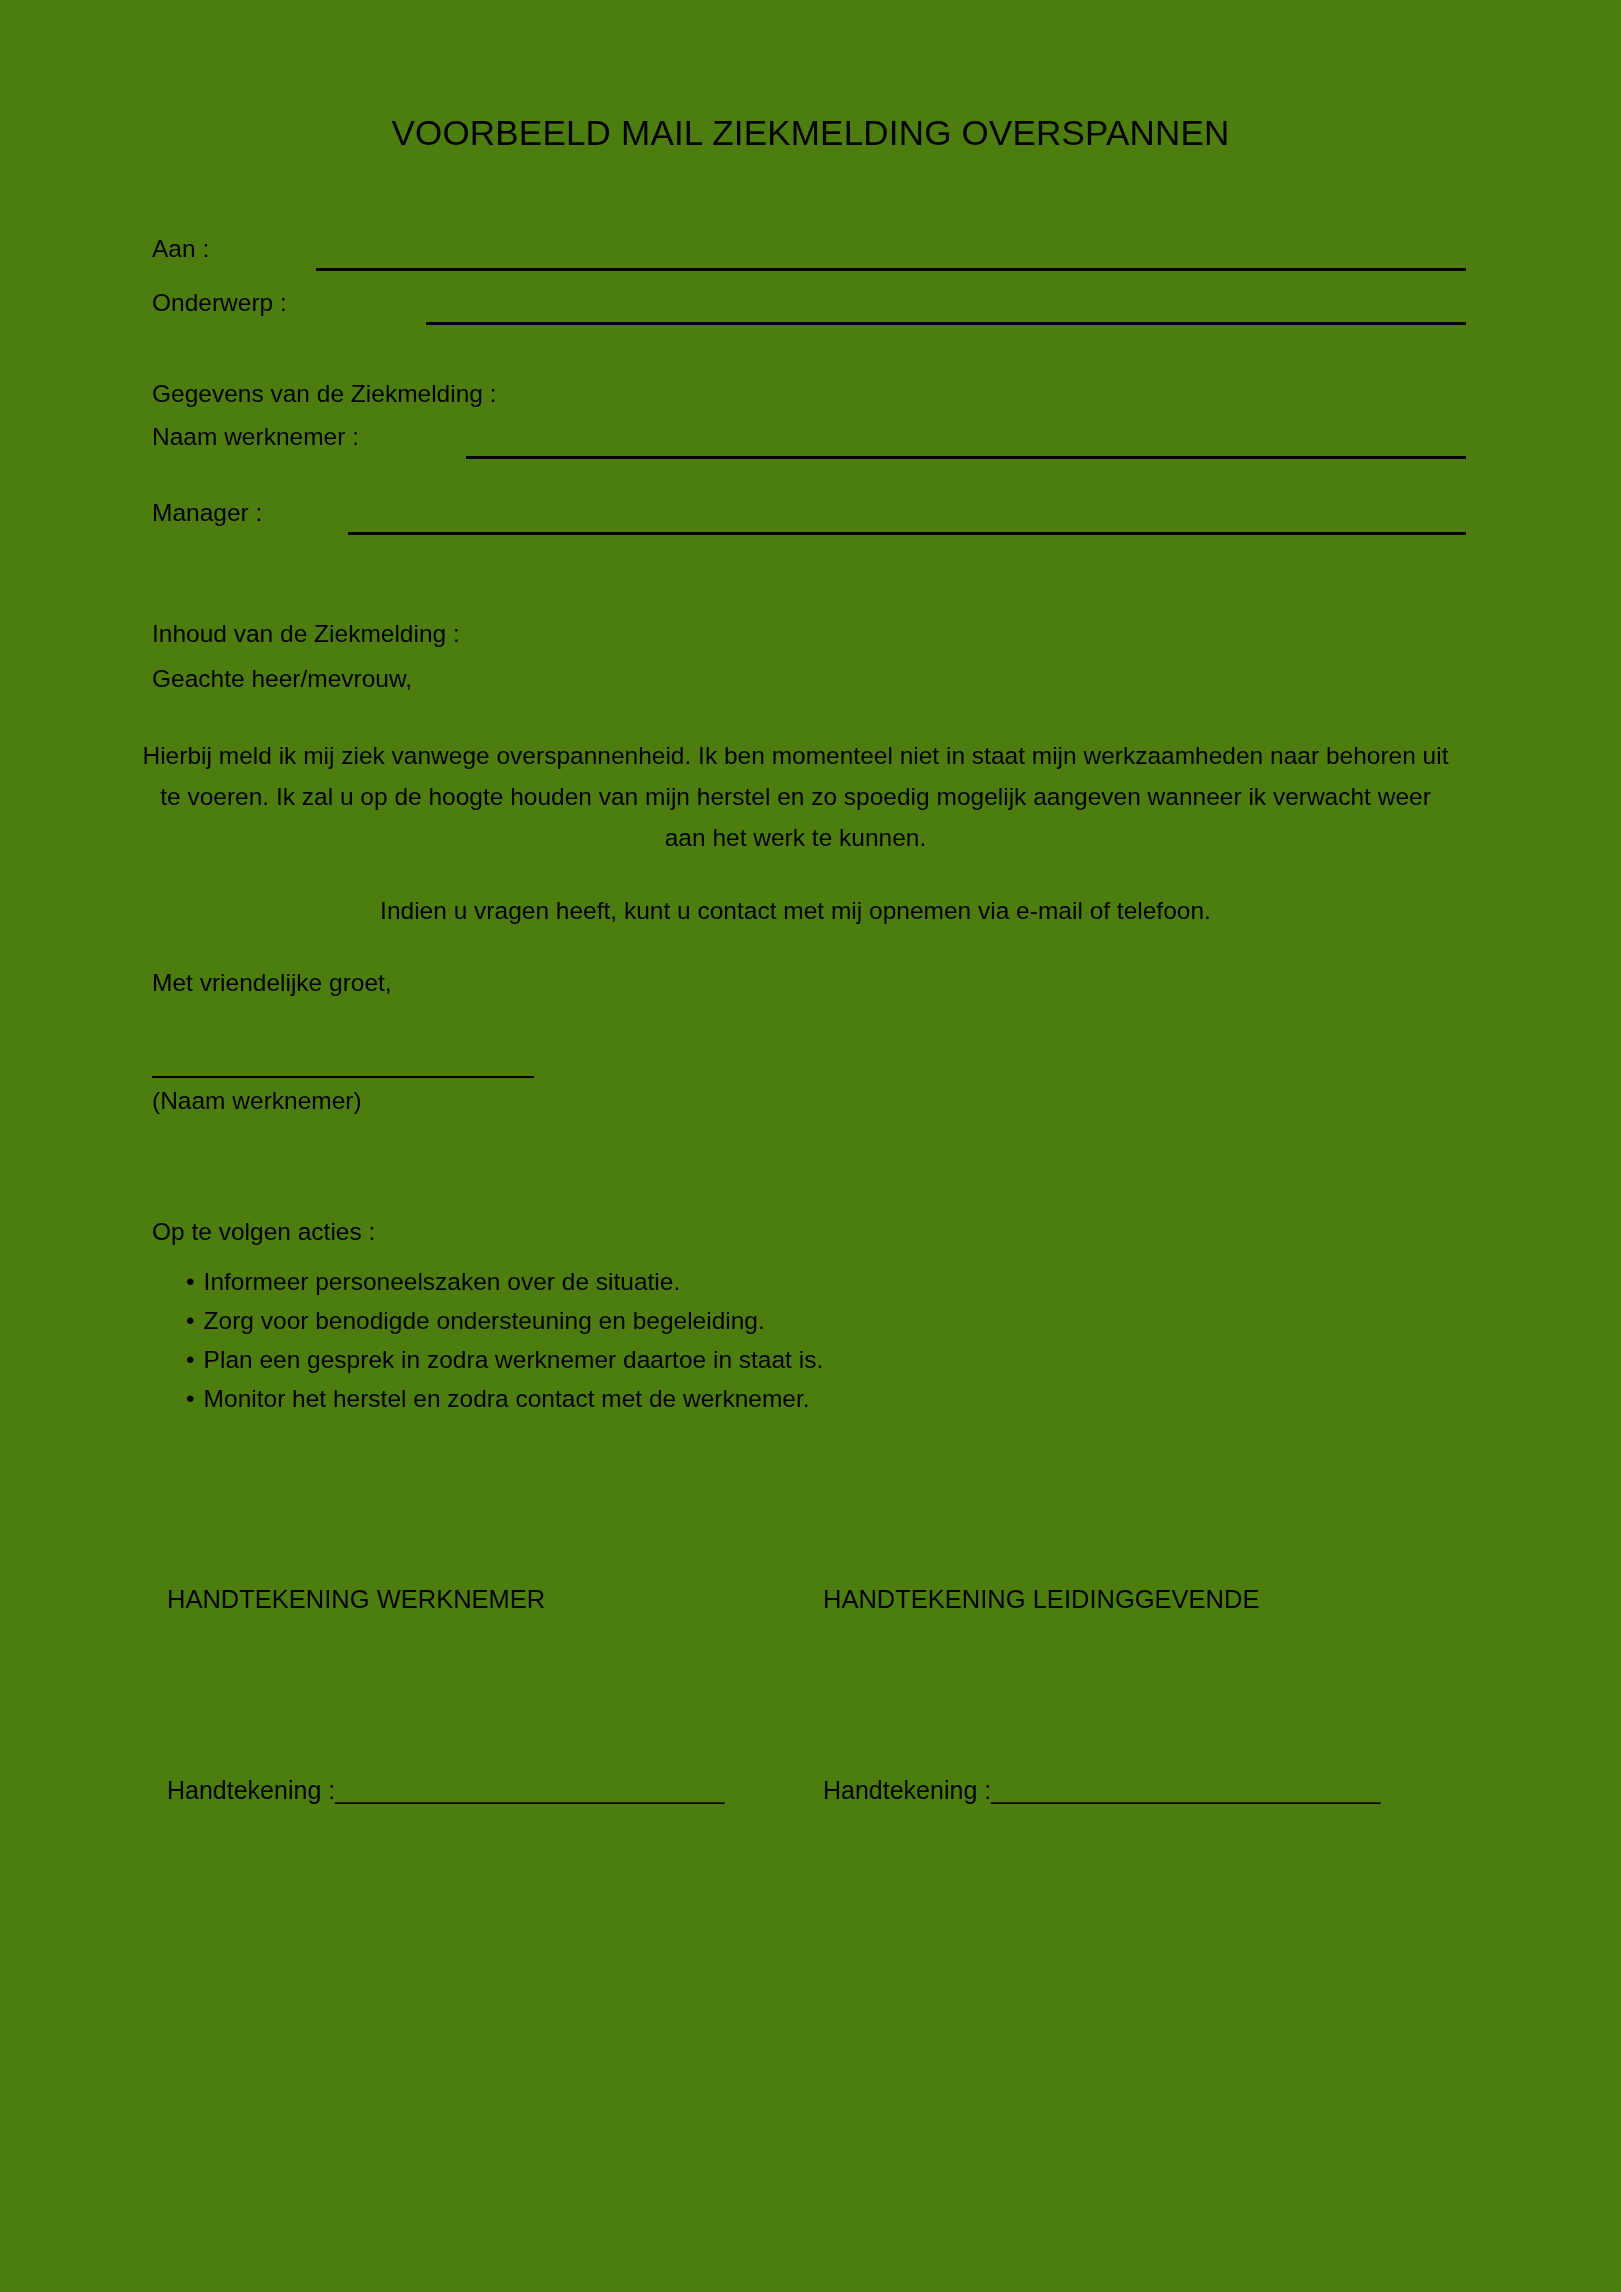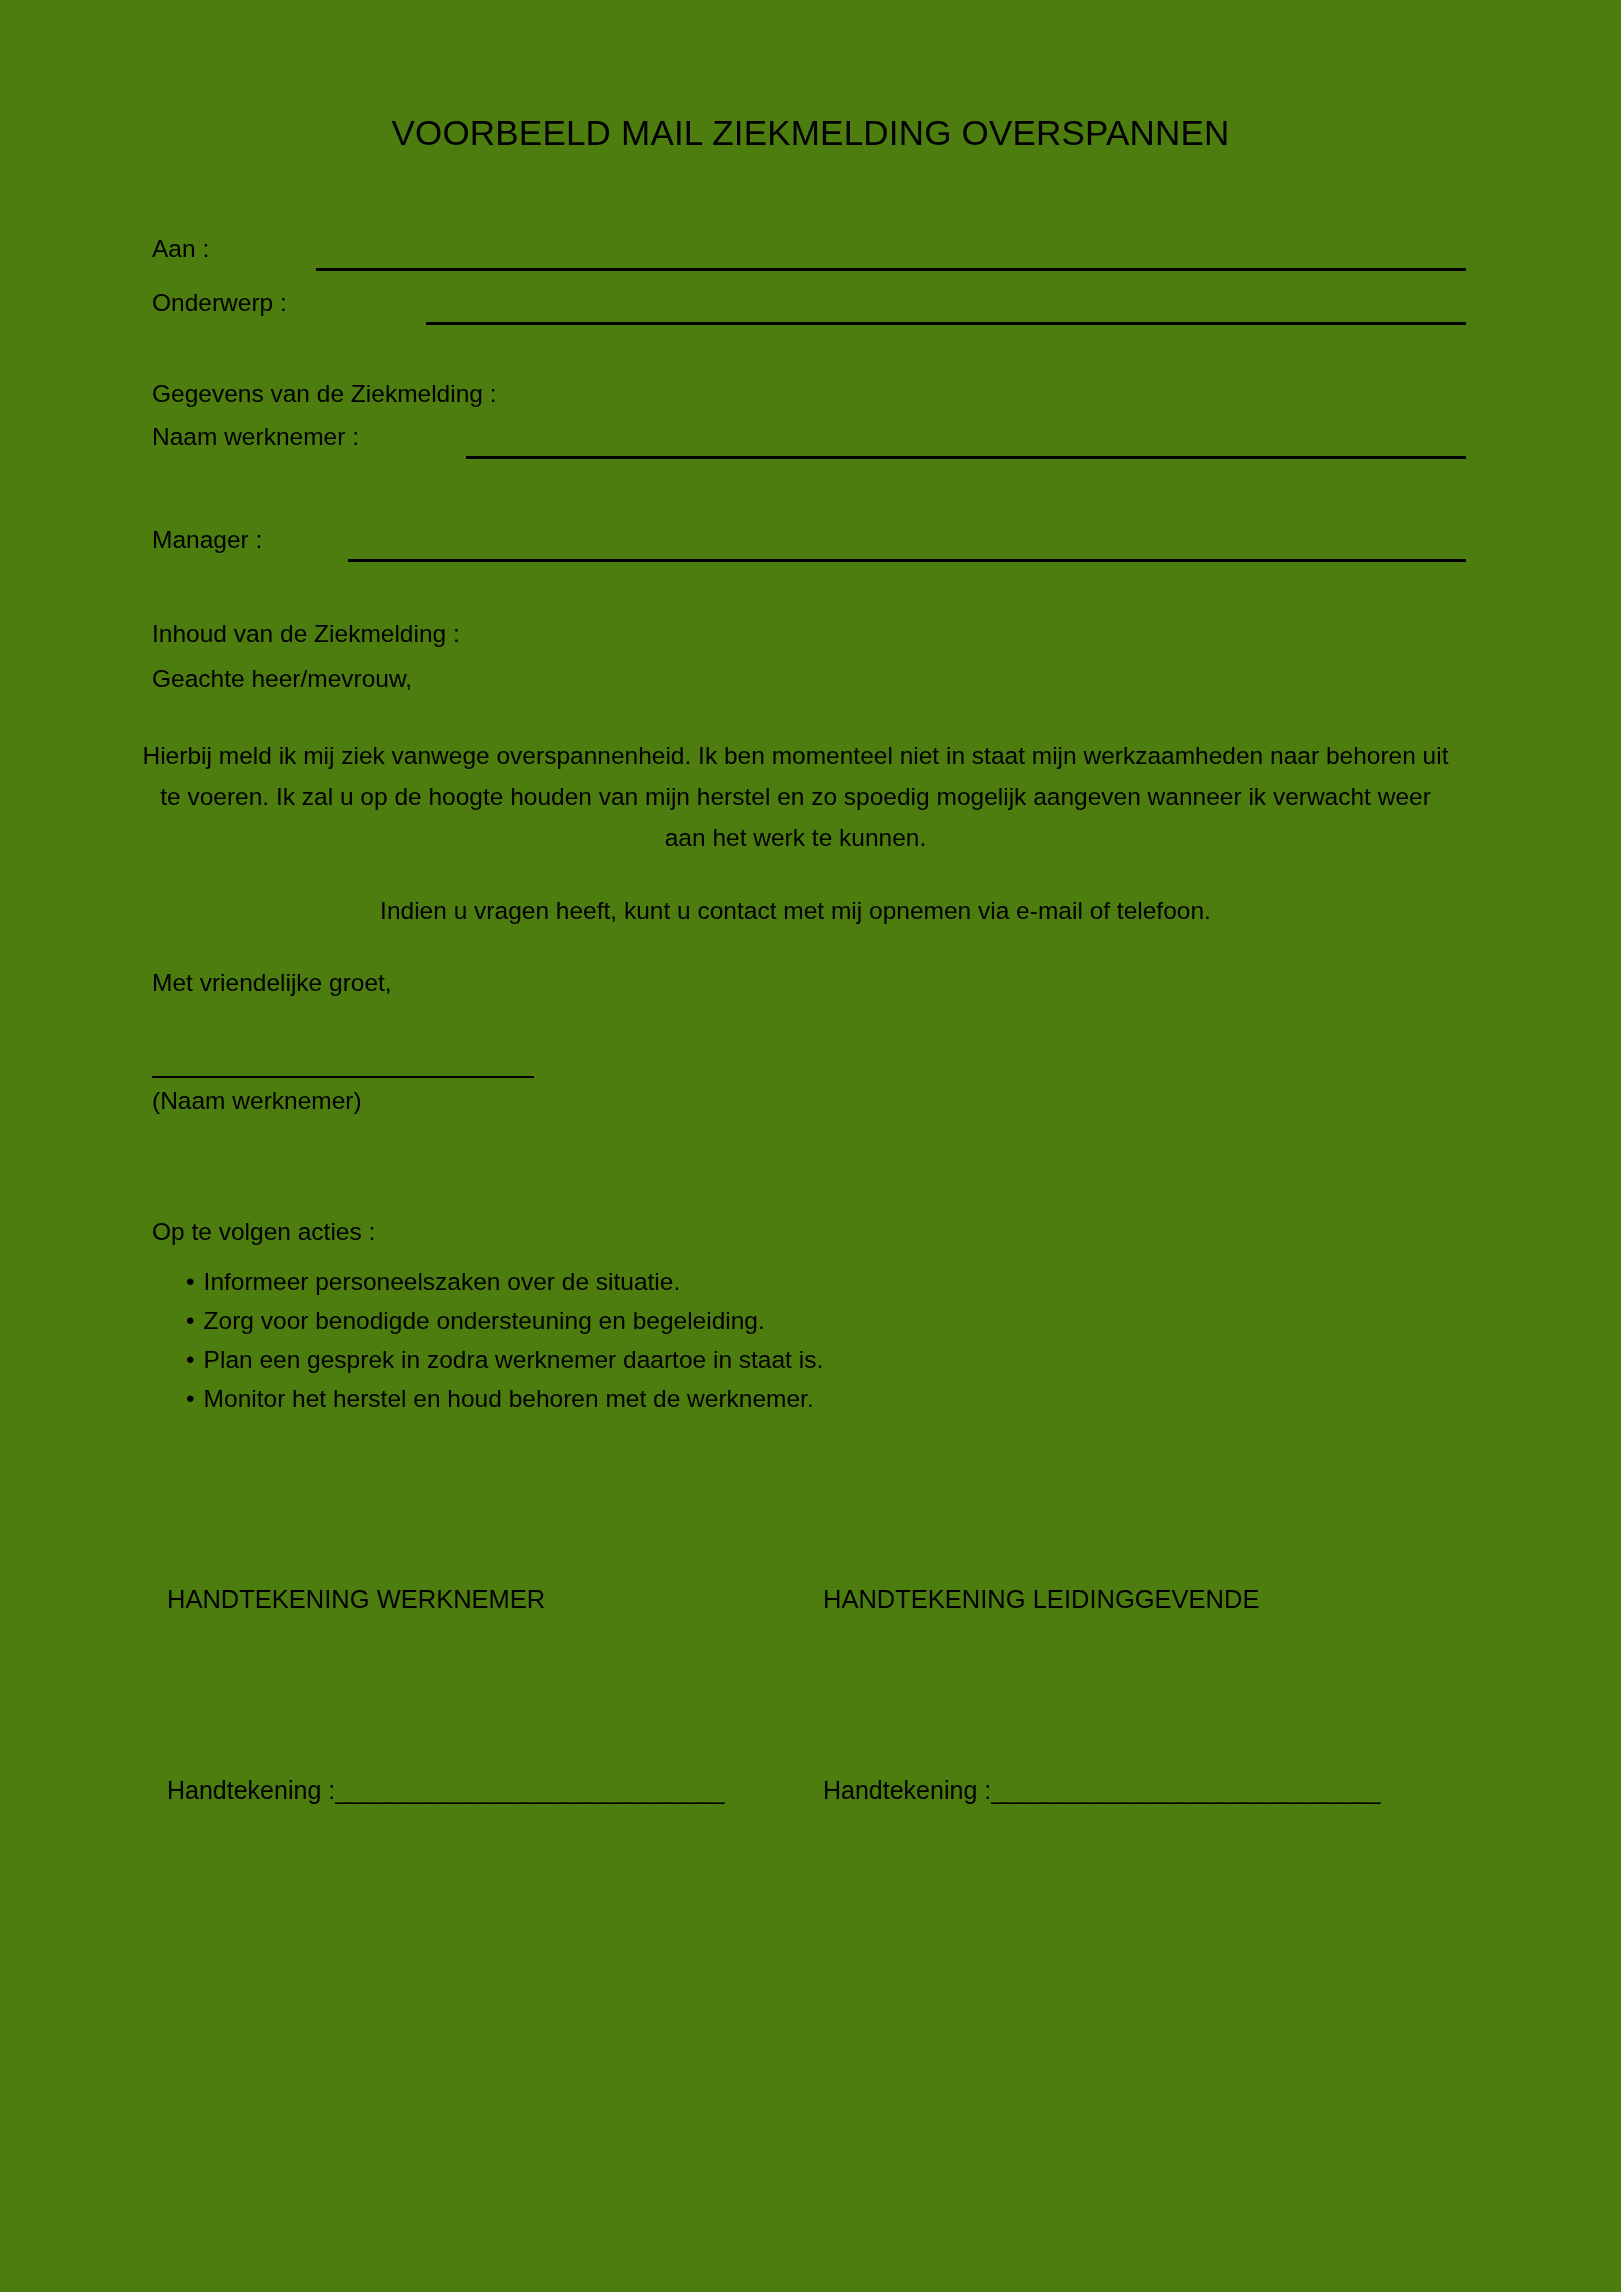--- a/index.html
+++ b/index.html
@@ -141,21 +141,21 @@
   </div>
 
   <div class="text-line" style="top:377px;">Gegevens van de Ziekmelding :</div>
 
   <div class="field-row" style="top:420px;">
     <span class="field-label">Naam werknemer :</span>
     <span class="field-rule" style="left:314px;"></span>
   </div>
 
 
-  <div class="field-row" style="top:523px;">
+  <div class="field-row" style="top:496px;">
     <span class="field-label">Manager :</span>
     <span class="field-rule" style="left:196px;"></span>
   </div>
 
   <div class="text-line" style="top:617px;">Inhoud van de Ziekmelding :</div>
 
   <div class="text-line" style="top:662px;">Geachte heer/mevrouw,</div>
 
   <div class="para" style="top:735px;">Hierbij meld ik mij ziek vanwege overspannenheid. Ik ben momenteel niet in staat mijn werkzaamheden naar behoren uit te voeren. Ik zal u op de hoogte houden van mijn herstel en zo spoedig mogelijk aangeven wanneer ik verwacht weer aan het werk te kunnen.</div>
 
@@ -166,21 +166,21 @@
   <div class="underscore-rule" style="top:1076px; width:382px;"></div>
 
   <div class="text-line" style="top:1084px;">(Naam werknemer)</div>
 
   <div class="text-line" style="top:1215px;">Op te volgen acties :</div>
 
   <ul class="action-list" style="top:1262px;">
     <li><span class="bullet-dot">•</span><span>Informeer personeelszaken over de situatie.</span></li>
     <li><span class="bullet-dot">•</span><span>Zorg voor benodigde ondersteuning en begeleiding.</span></li>
     <li><span class="bullet-dot">•</span><span>Plan een gesprek in zodra werknemer daartoe in staat is.</span></li>
-    <li><span class="bullet-dot">•</span><span>Monitor het herstel en houd behoren met de werknemer.</span></li>
+    <li><span class="bullet-dot">•</span><span>Monitor het herstel en zodra contact met de werknemer.</span></li>
   </ul>
 
   <div class="sig-heading" style="left:167px; top:1583px;">HANDTEKENING WERKNEMER</div>
 
   <div class="sig-heading" style="left:823px; top:1583px;">HANDTEKENING LEIDINGGEVENDE</div>
 
   <div class="sig-line" style="left:167px; top:1774px;">
     <span>Handtekening :</span><span class="sig-blank">_____________________________</span>
   </div>
 

